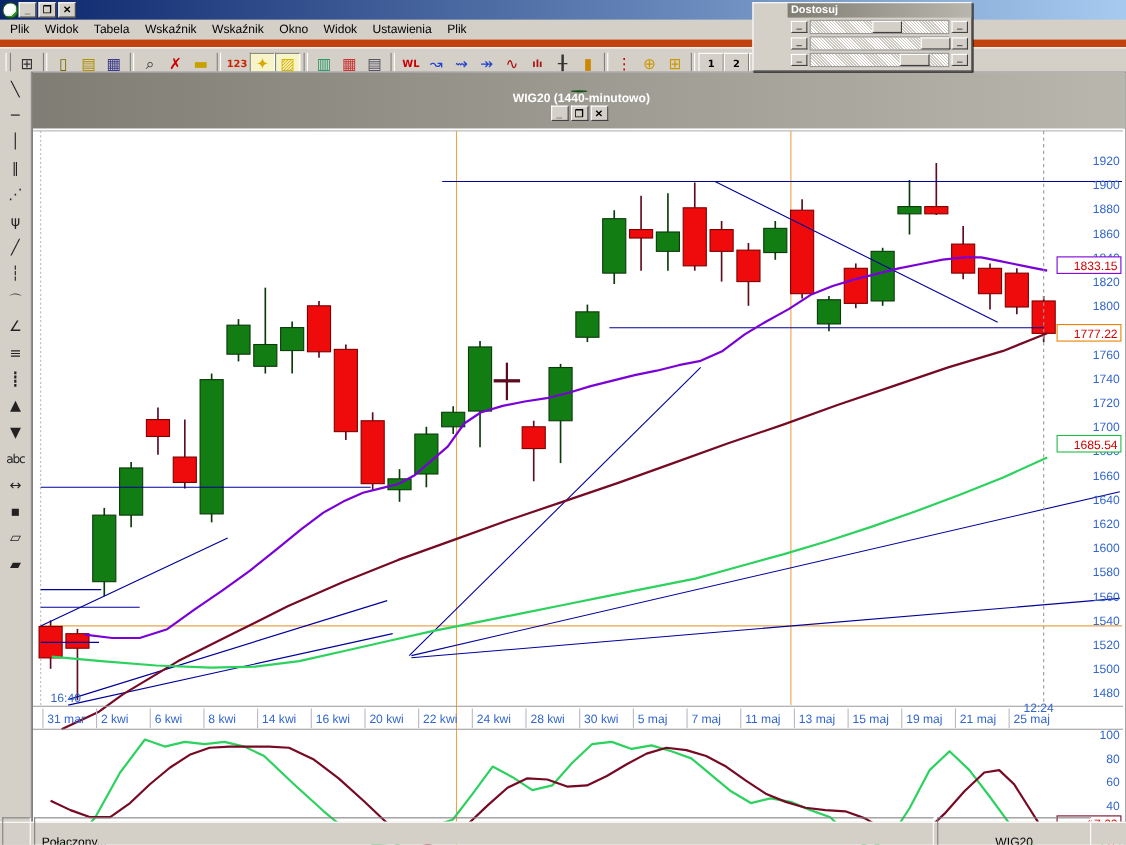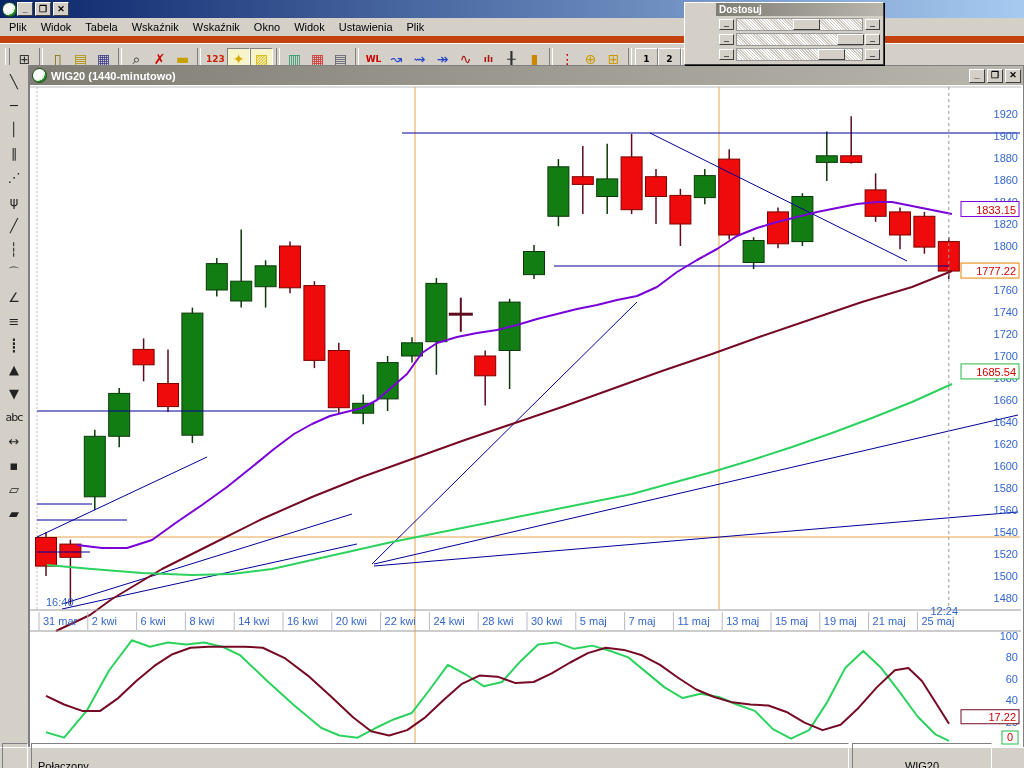--- a/index.html
+++ b/index.html
@@ -25,21 +25,21 @@
   .tsep{width:2px;height:22px;border-left:1px solid #808080;border-right:1px solid #fff;margin:0 3px;}
   #workspace{position:absolute;left:0;top:65px;width:1024px;height:682px;background:#d4d0c8;}
   #lefttools{position:absolute;left:0;top:0;width:28px;height:682px;background:#d4d0c8;
              border-right:1px solid #808080;display:flex;flex-direction:column;align-items:center;padding-top:4px;}
   .ltbtn{width:24px;height:24px;background:transparent;border:1px solid transparent;font-size:13px;
          color:#222;text-align:center;padding:0;font-family:"DejaVu Sans",sans-serif;}
   .ltbtn.tiny{font-size:11px;letter-spacing:-1px;}
   #chartwin{position:absolute;left:29px;top:0px;width:993px;height:681px;
             border:1px solid #808080;background:#fff;}
   #chartwin .ctitle{height:19px;background:linear-gradient(90deg,#7f7d74,#b9b6ad);display:flex;
-                    align-items:center;color:#fff;font-weight:bold;padding:0 2px;}
+                    align-items:center;color:#fff;font-weight:bold;padding:16px 2px;flex-direction:column;}
   #chartwin .ctitle .ttl{flex:1;margin-left:4px;}
   #chartsvg{display:block;background:#fff;}
   #palette{position:absolute;left:684px;top:2px;width:167px;height:61px;background:#d4d0c8;
            border:1px solid;border-color:#fff #404040 #404040 #fff;box-shadow:1px 1px 0 #000;z-index:50;padding-left:31px;}
   #palette .ptitle{height:13px;background:linear-gradient(90deg,#7f7d74,#b9b6ad);color:#fff;
                    font-weight:bold;font-size:10px;padding:0 3px;line-height:13px;}
   .srow{display:flex;align-items:center;height:13px;margin:2px 3px 0 3px;gap:2px;}
   .sbtn{width:15px;height:11px;background:#d4d0c8;border:1px solid;border-color:#fff #404040 #404040 #fff;padding:0;}
   .sbtn i{display:block;width:5px;border-top:1px solid #555;margin:4px auto 0;}
   .strack{flex:1;height:11px;position:relative;background:repeating-linear-gradient(45deg,#fff 0 1px,#cdc9c1 1px 2px);

